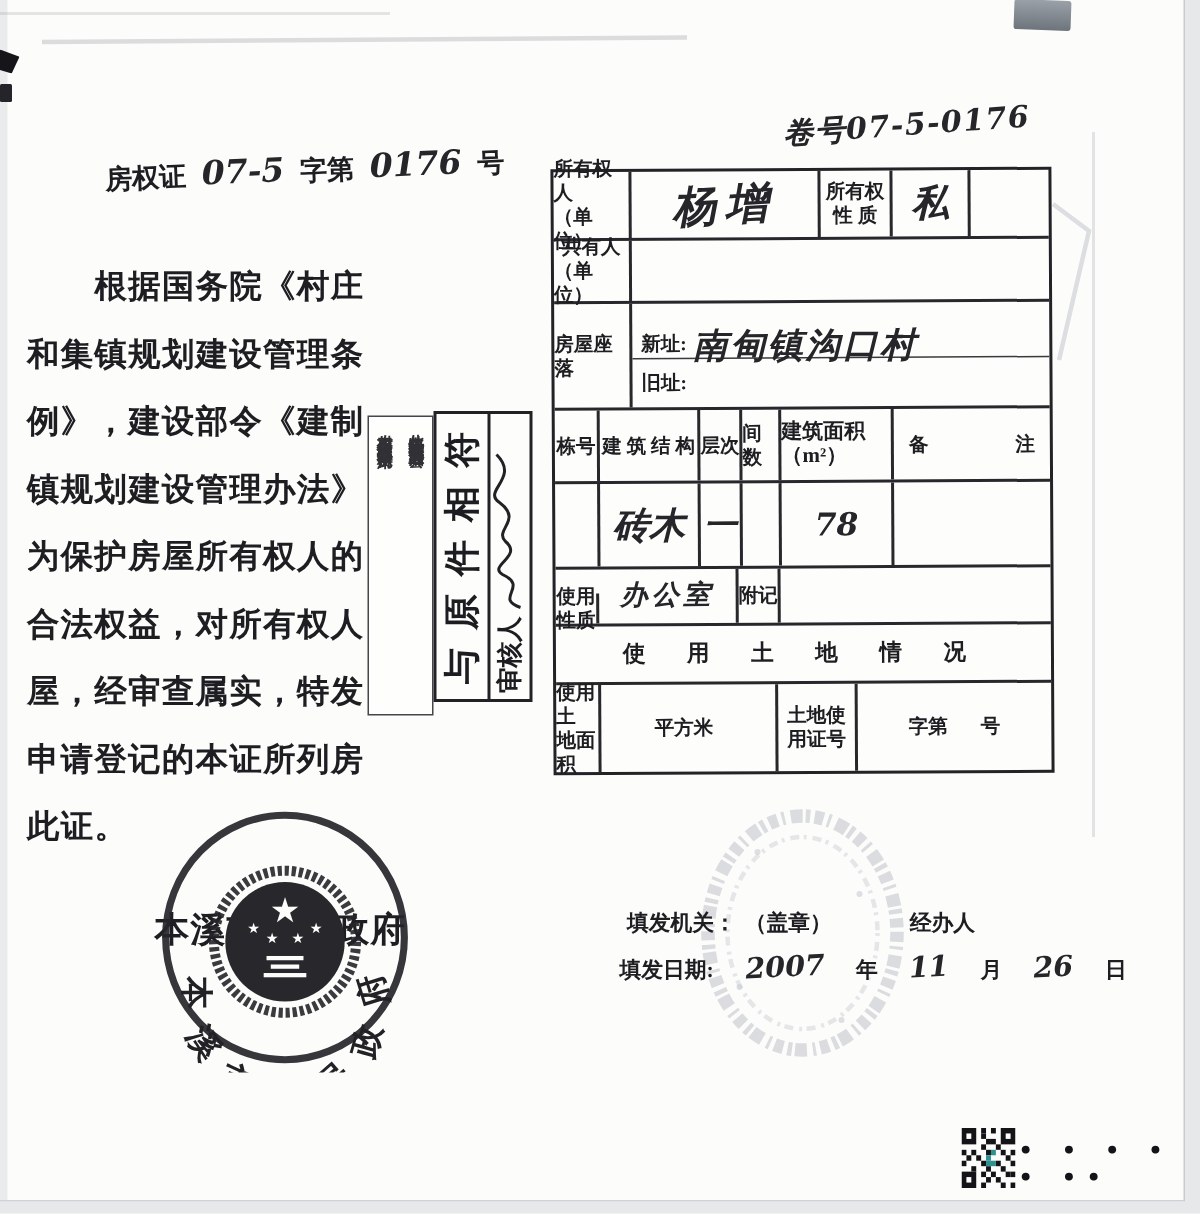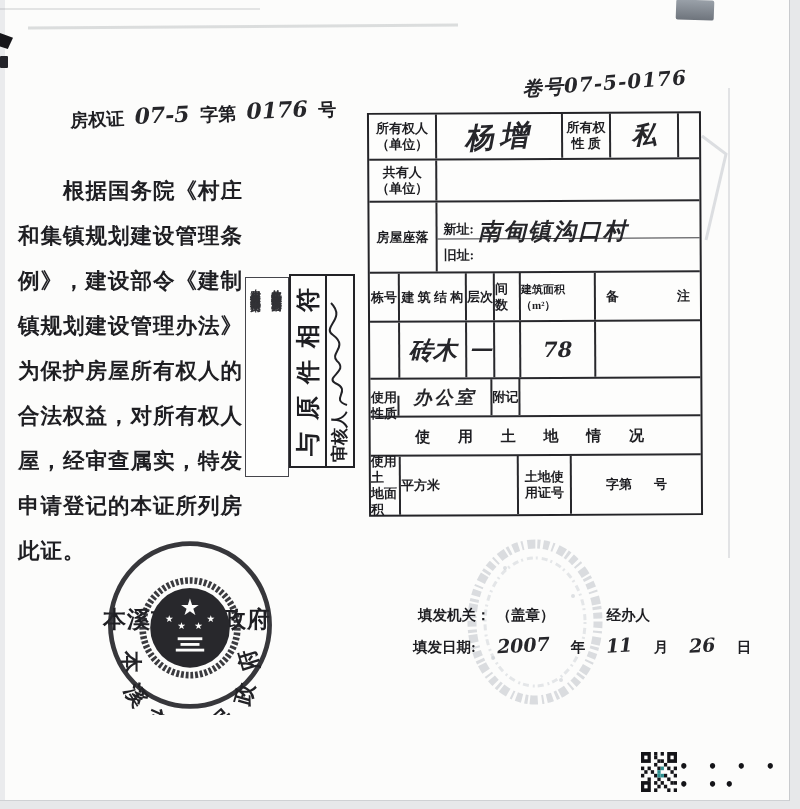--- a/index.html
+++ b/index.html
@@ -53,39 +53,39 @@
   .verify-row2{height:25px;display:flex;align-items:center;font-size:17px;font-weight:700;padding-left:4px;gap:4px;color:#1d1d21;overflow:visible;white-space:nowrap;}
   
   .cert-table{position:absolute;left:368px;top:112px;width:330px;border:2.5px solid #232327;background:rgba(255,255,255,.3);transform:rotate(-.3deg);}
   .tr{display:flex;border-bottom:2px solid #28282c;box-sizing:border-box;}
   .tr:last-child{border-bottom:none;}
   .td{border-right:2px solid #28282c;box-sizing:border-box;display:flex;flex-direction:column;align-items:center;justify-content:center;font-size:13px;font-weight:600;line-height:16px;overflow:visible;}
   .td:last-child{border-right:none;}
   .td.rest{flex:1;}
   .h48{height:46px;}.h44{height:42px;}.h73{height:71px;}.h51{height:49px;}
   .h59{height:57px;}.h40{height:38px;}.h41{height:39px;}.h58{height:58px;}
-  .w52{width:68px;}.w126{width:126px;}.w48{width:48px;}
+  .w52{width:52px;}.w126{width:126px;}.w48{width:48px;}
   .w30{width:30px;}.w67{width:67px;}.w28{width:28px;}.w26{width:26px;}.w75{width:75px;}
   .w29{width:29px;margin-top:16px;}.w93{width:93px;}.w50{width:30px;}.w118{width:118px;}.w53{width:53px;}
   .addr-cell{flex:1;display:flex;flex-direction:column;align-items:stretch;justify-content:stretch;padding:0;}
   .addr-new{height:36px;border-bottom:1.5px solid #3a3a3e;display:flex;align-items:flex-end;padding:0 0 1px 6px;gap:4px;}
   .addr-old{height:33px;display:flex;align-items:center;padding-left:6px;}
   .addr-lbl{font-size:13px;font-weight:700;}
   .hw-owner{font-size:29px;transform:rotate(-3deg);letter-spacing:6px;}
   .hw-type{font-size:25px;}
   .hw-addr{font-size:23px;white-space:nowrap;letter-spacing:2px;margin-bottom:-2px;}
   .hw-struct{font-size:24px;}
   .hw-floor{font-size:22px;}
   .hw-area{font-size:21px;}
   .hw-use{font-size:18px;letter-spacing:3px;}
   .remark-head{flex-direction:row;justify-content:space-between;padding:0 10px;}
   .land-title{justify-content:center;font-size:15px;letter-spacing:12px;font-weight:700;}
-  .unit-right{flex-direction:row;justify-content:flex-start;padding-right:6px;}
+  .unit-right{flex-direction:row;justify-content:center;padding-right:6px;}
   .word-pair{flex-direction:row;gap:22px;}
-  .hdr-area{font-size:11px;}
+  .hdr-area{font-size:14px;}
   
   .issuer-line{position:absolute;left:418px;top:606px;display:flex;align-items:center;font-size:14.5px;font-weight:700;white-space:nowrap;z-index:2;}
   .issuer-line .seal-note{margin-left:6px;}
   .issuer-line .agent{margin-left:52px;}
   .date-line{position:absolute;left:413px;top:634px;display:flex;align-items:baseline;font-size:14.5px;font-weight:700;white-space:nowrap;z-index:2;gap:21px;}
   .date-line .hw{font-size:19px;transform:rotate(-3deg);}
   .faint-seal{position:absolute;left:465px;top:538px;opacity:.85;}
   
   .qr{position:absolute;left:641px;top:752px;}
   .dots{position:absolute;left:679px;top:758px;font-size:15px;font-weight:700;letter-spacing:7px;color:#141418;font-family:"DejaVu Sans","Liberation Sans",sans-serif;}

